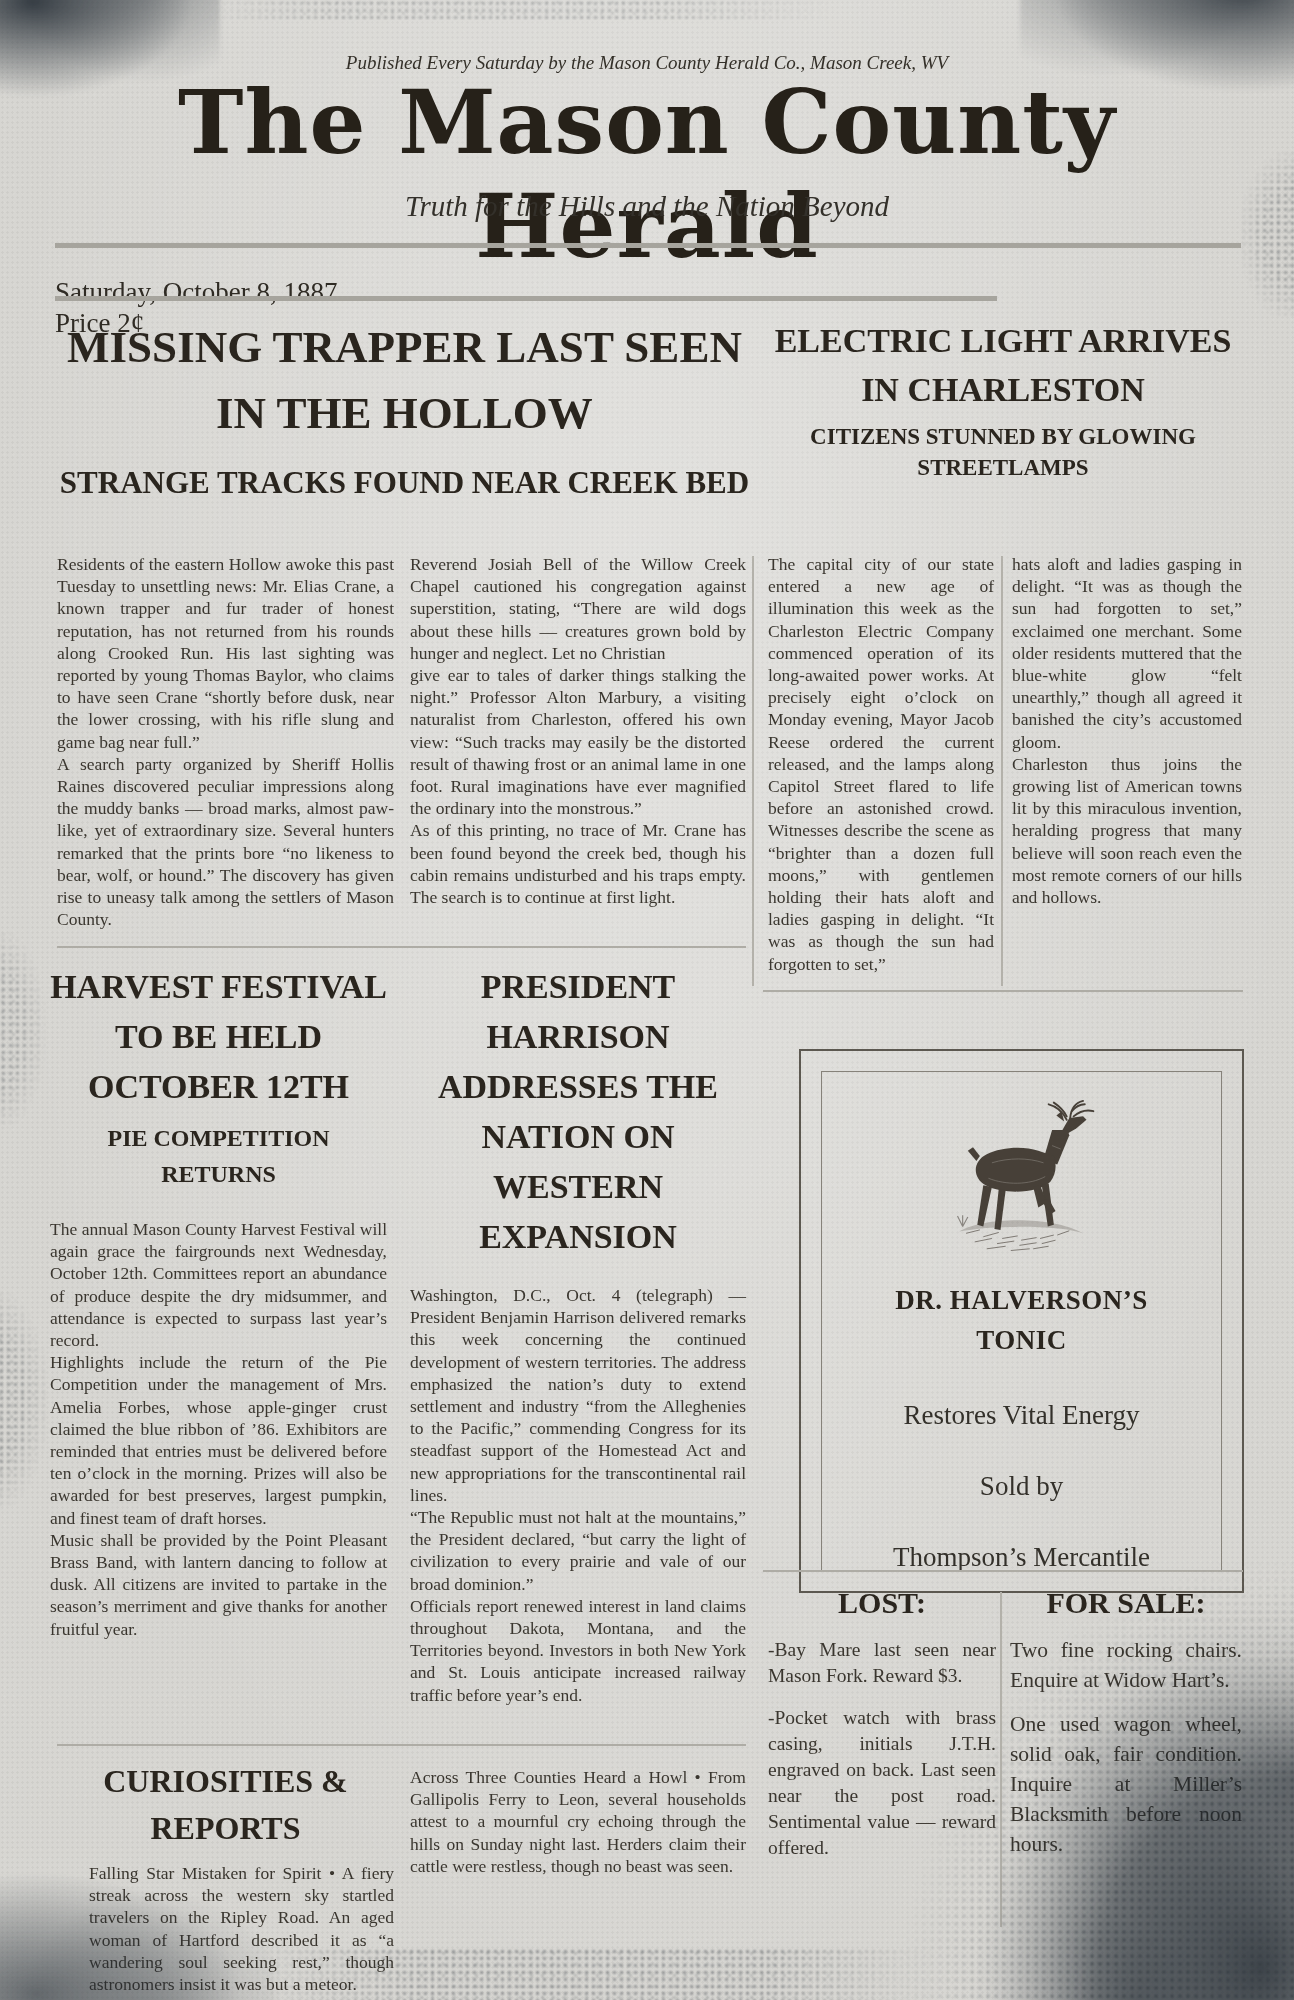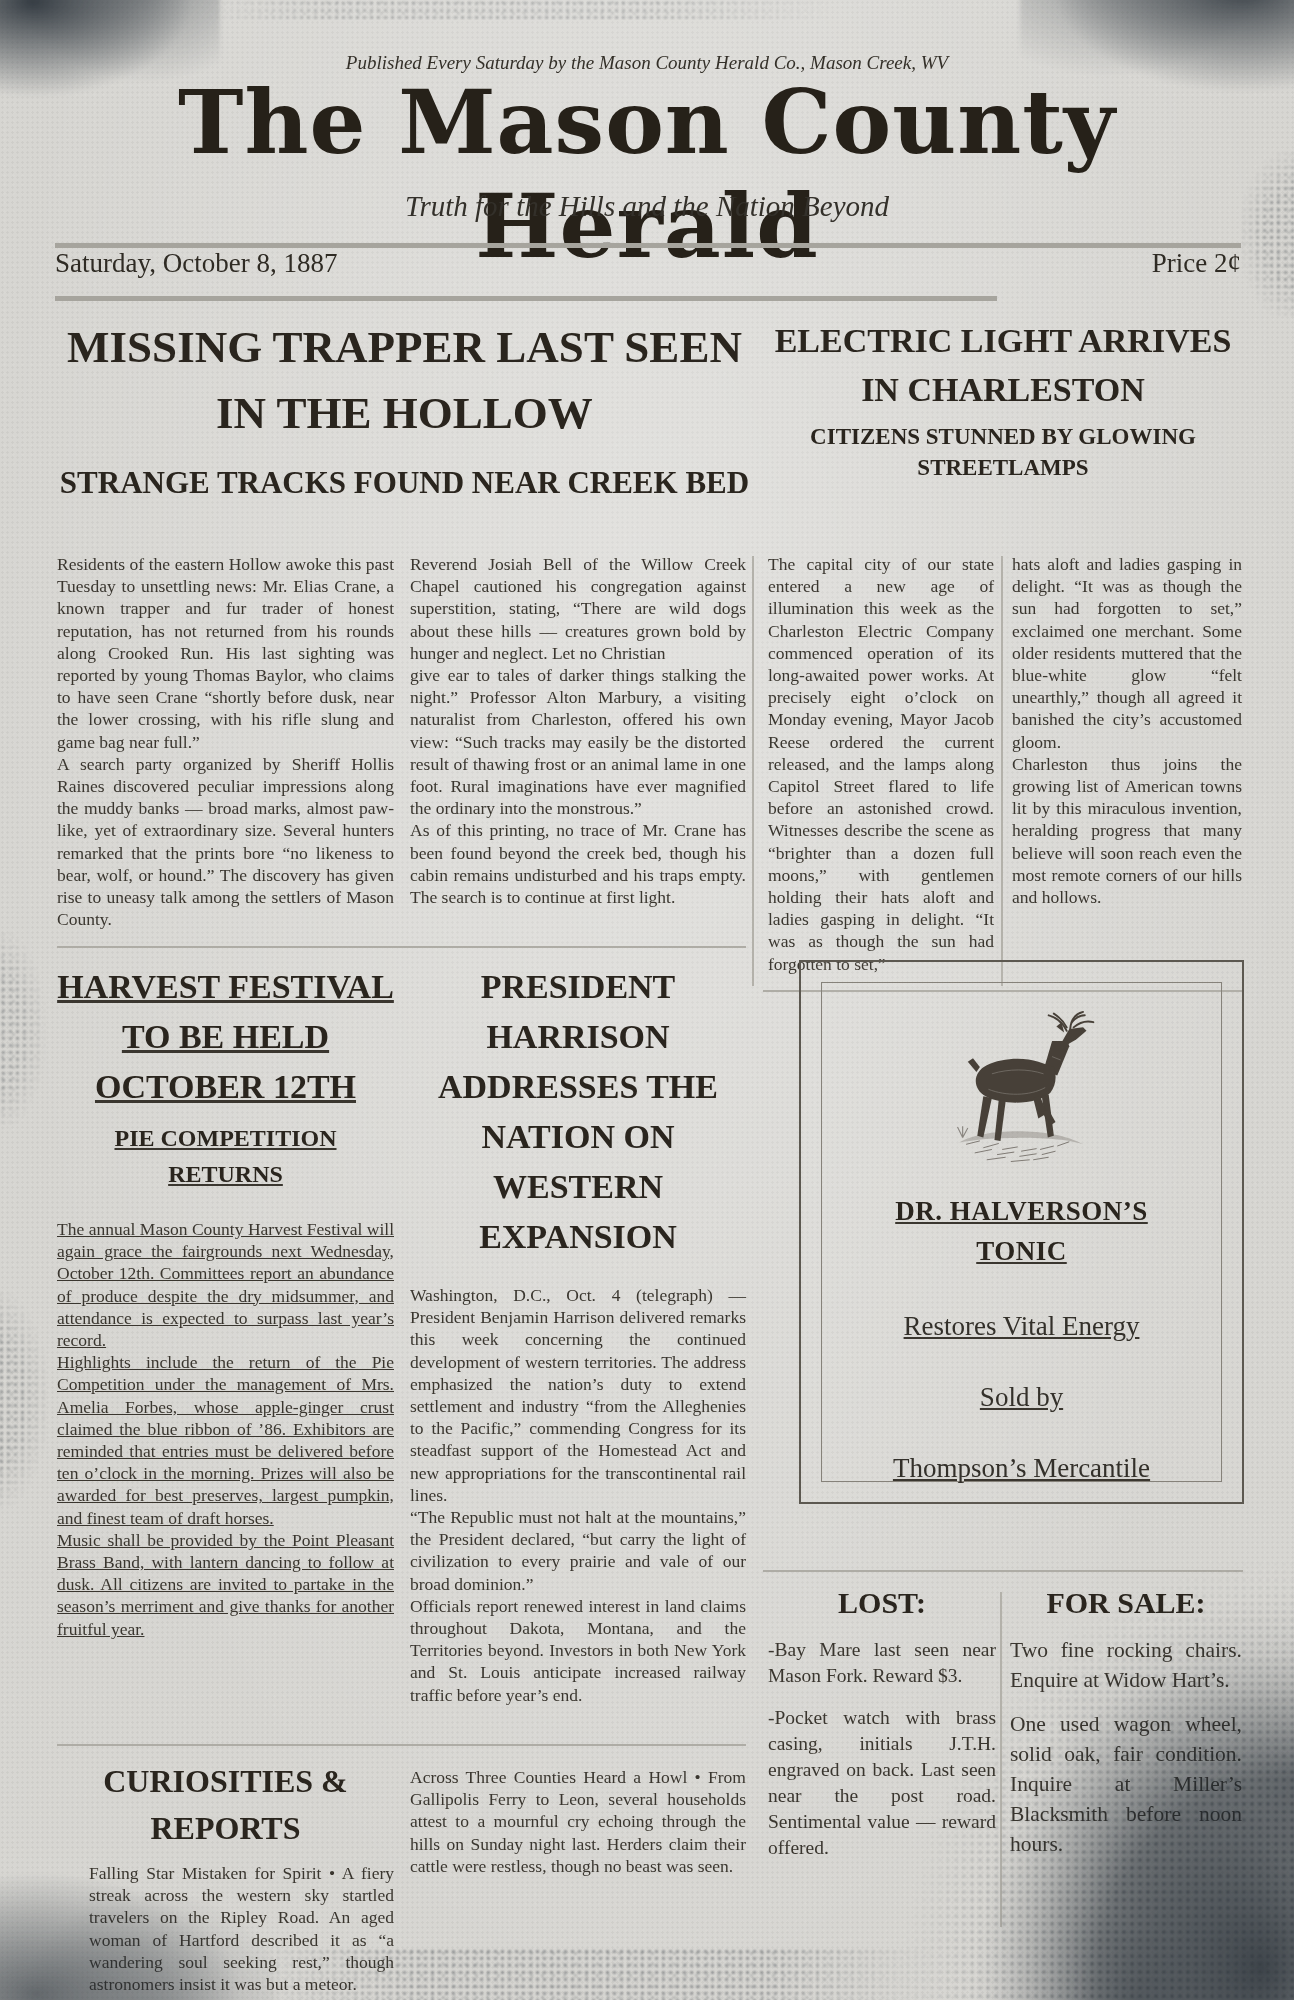--- a/index.html
+++ b/index.html
@@ -17,22 +17,22 @@
     background-size:auto, 5px 5px, 9px 9px;
     font-family:"Liberation Serif","DejaVu Serif",serif;
     color:#3a362f;
   }
   .abs{position:absolute;}
   
   .pub-line{top:52px;left:0;width:100%;text-align:center;font-style:italic;font-size:19px;color:#343029;}
   .np-title{top:70px;left:0;width:100%;text-align:center;font-family:"DejaVu Serif","Liberation Serif",serif;
             font-weight:bold;font-size:88px;line-height:104px;color:#262119;letter-spacing:1px;}
   .tagline{top:190px;left:0;width:100%;text-align:center;font-style:italic;font-size:29px;color:#33302a;}
-  .datebar{top:243px;left:55px;width:1186px;border-top:5px solid #a6a49d;padding-top:0;
-           display:flex;justify-content:space-between;font-size:27px;color:#2f2b24;}
+  .datebar{top:243px;left:55px;width:1186px;border-top:5px solid #a6a49d;padding-top:29px;
+           display:flex;justify-content:space-between;font-size:27px;color:#2f2b24;flex-direction:column;}
   .datebar-rule{top:296px;left:55px;width:942px;height:5px;background:#a6a49d;}
   
   .hrule{height:2px;background:#aeaca5;}
   .vrule{width:2px;background:#b3b1aa;}
   
   .head-trapper{top:314px;left:57px;width:695px;text-align:center;color:#2a251e;}
   .head-trapper .hl{font-size:45px;font-weight:bold;line-height:66px;}
   .head-trapper .sub{font-size:31px;font-weight:bold;line-height:41px;margin-top:16px;}
   .head-electric{top:316px;left:763px;width:480px;text-align:center;color:#2a251e;}
   .head-electric .hl{font-size:34px;font-weight:bold;line-height:49px;}
@@ -41,29 +41,29 @@
   .bodycol p{margin:0;text-align:justify;font-size:17.5px;line-height:22.2px;}
   .col1{top:553px;left:57px;width:337px;}
   .col2{top:553px;left:410px;width:336px;}
   .col3{top:553px;left:768px;width:226px;}
   .col4{top:553px;left:1012px;width:230px;}
   
   .section h2{margin:0;text-align:center;font-size:34px;font-weight:bold;line-height:50px;color:#2a251e;}
   .section .sub{margin:8px 0 0;text-align:center;font-size:24px;font-weight:bold;line-height:36px;color:#2a251e;}
   .section .stxt{margin-top:26px;}
   .section .stxt p{margin:0;text-align:justify;font-size:17.5px;line-height:22.2px;}
-  .harvest{top:962px;left:57px;width:337px;text-decoration:underline;}
+  .harvest{top:962px;left:50px;width:337px;}
   .harrison{top:962px;left:410px;width:336px;}
   .curio{top:1758px;left:57px;width:337px;}
   .curio h2{font-size:32px;line-height:47px;}
   .curio .stxt{margin-top:10px;margin-left:32px;}
   .howl{top:1766px;left:410px;width:336px;}
   .howl p{margin:0;text-align:justify;font-size:17.5px;line-height:22.2px;}
   
-  .ad{top:960px;left:799px;width:441px;height:540px;border:2px solid #5c5850;background:rgba(255,255,255,.04);text-decoration:underline;}
+  .ad{top:1049px;left:799px;width:441px;height:540px;border:2px solid #5c5850;background:rgba(255,255,255,.04);}
   .ad-inner{margin:20px;height:calc(100% - 42px);border:1px solid #86827a;text-align:center;color:#33302a;}
   .ad-inner svg{display:block;margin:22px auto 0;}
   .ad-title{margin:14px 30px 0;font-size:27px;font-weight:bold;line-height:40px;letter-spacing:.5px;color:#2a251e;}
   .ad-line{margin:40px 10px 0;font-size:27px;}
   
   .classified h3{margin:0;text-align:center;font-size:30px;font-weight:bold;line-height:36px;color:#2a251e;}
   .lost{top:1585px;left:768px;width:228px;}
   .lost p{margin:16px 0 0;text-align:justify;font-size:19.5px;line-height:26px;}
   .forsale{top:1585px;left:1010px;width:232px;}
   .forsale p{margin:14px 0 0;text-align:justify;font-size:21.5px;line-height:30px;}

